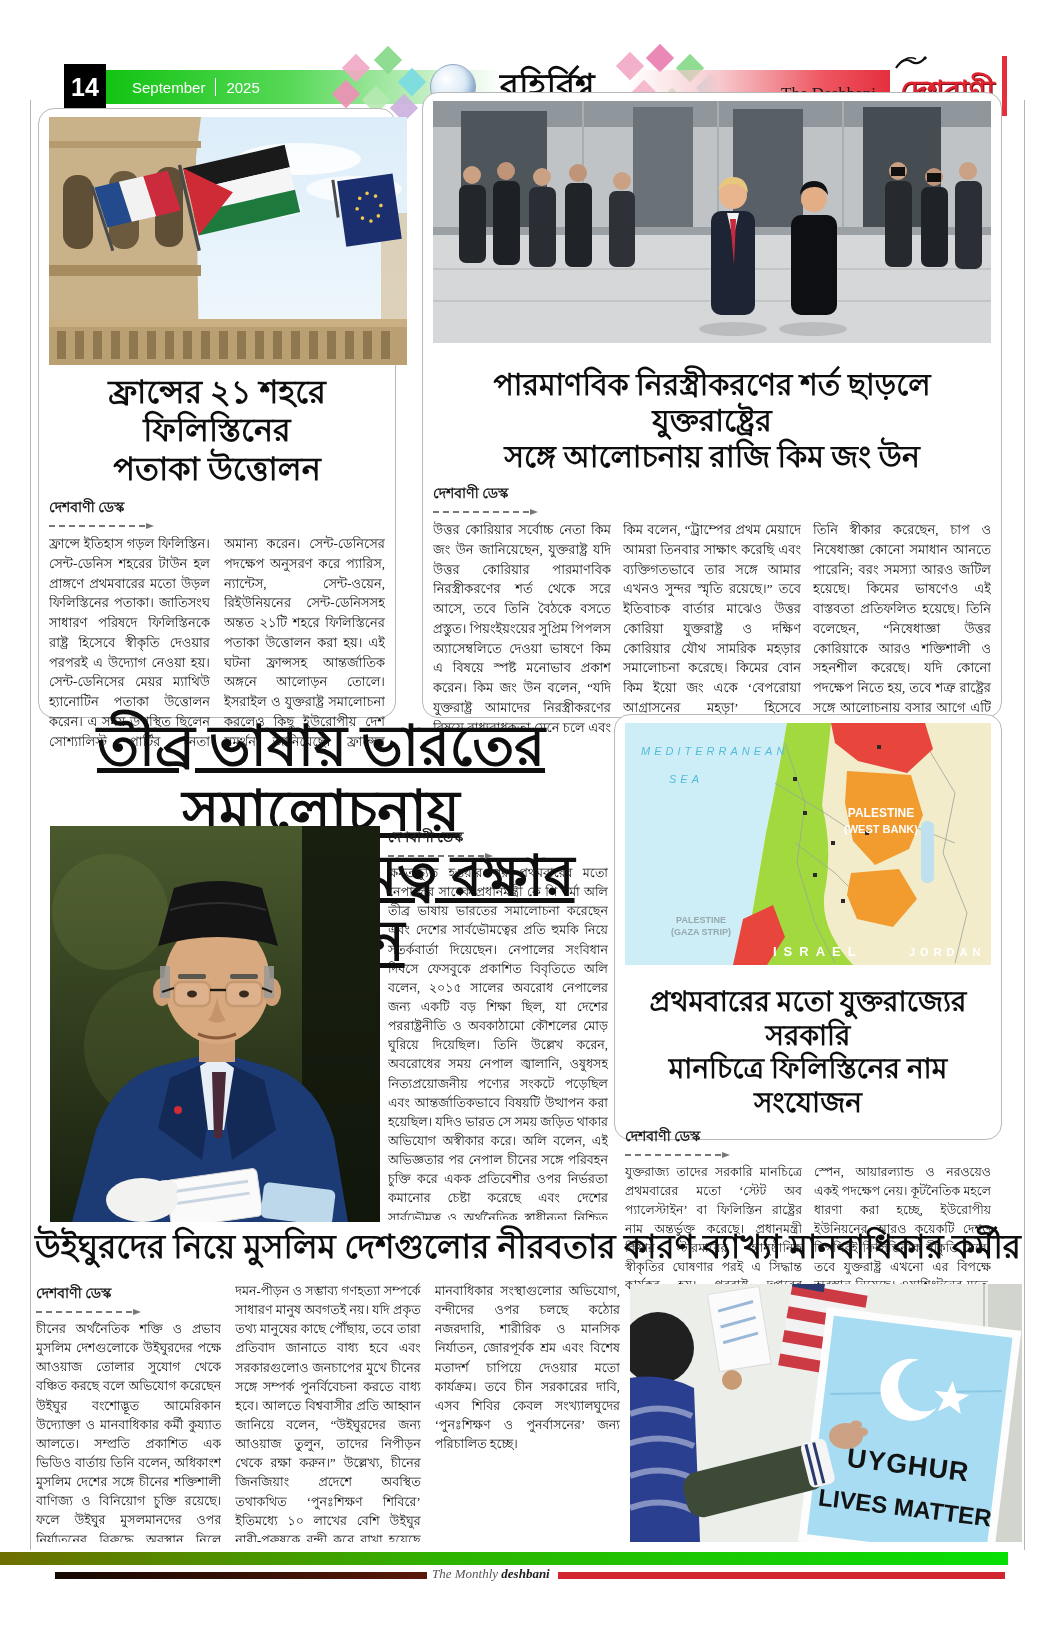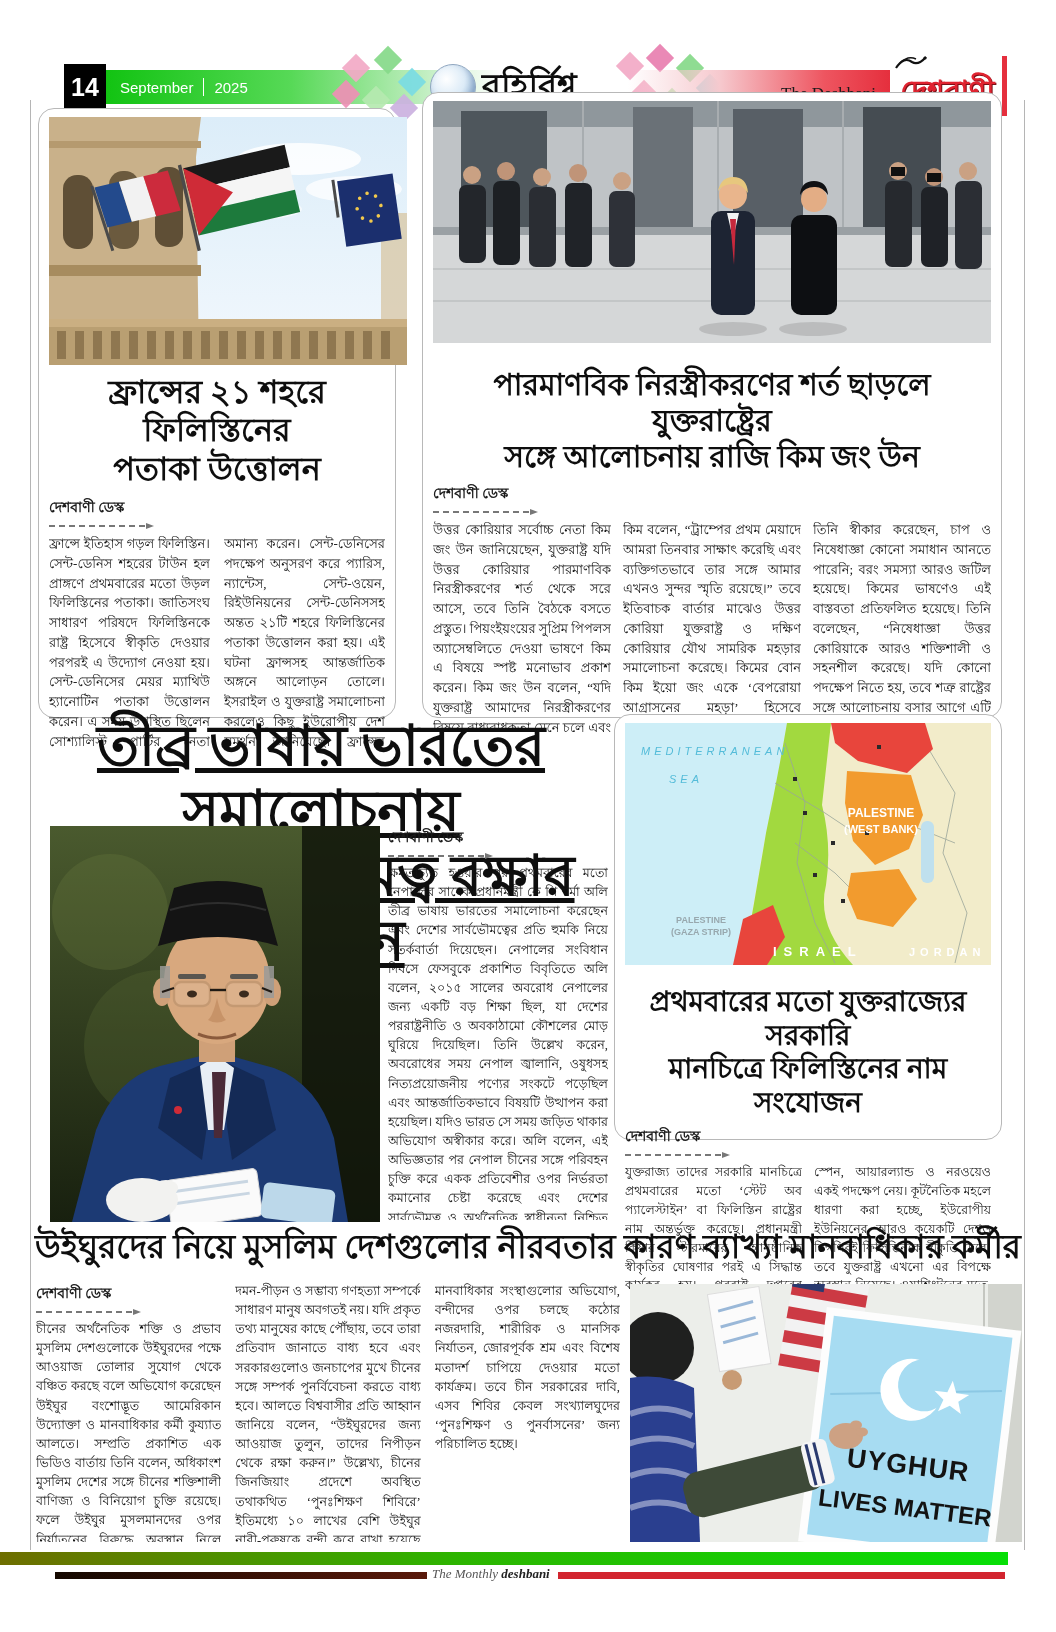--- a/index.html
+++ b/index.html
@@ -5,27 +5,27 @@
   html,body{margin:0;padding:0;background:#fff;}
   .page{position:relative;width:1056px;height:1632px;background:#fff;overflow:hidden;
         font-family:"Liberation Serif",serif;color:#111;}
   .abs{position:absolute;}
   .side-rule{position:absolute;top:100px;height:1450px;width:1px;background:#b5b5b5;}
   
   .pagenum{position:absolute;left:64px;top:64px;width:42px;height:46px;background:#000;color:#fff;
            display:flex;align-items:center;justify-content:center;font:bold 25px "Liberation Sans",sans-serif;}
   .greenbar{position:absolute;left:106px;top:70px;width:412px;height:34px;
             background:linear-gradient(90deg,#12c312 0%,#57d957 45%,#b9ecb9 75%,rgba(255,255,255,0) 96%);
-            display:flex;align-items:center;color:#fff;font:15px "Liberation Sans",sans-serif;padding-left:14px;box-sizing:border-box;}
+            display:flex;align-items:center;color:#fff;font:15px "Liberation Sans",sans-serif;padding-left:26px;box-sizing:border-box;}
   .datebar-sep{display:inline-block;width:1px;height:18px;background:#fff;margin:0 10px;}
   .dia{position:absolute;width:20px;height:20px;transform:rotate(45deg);opacity:.92;}
   .globe{position:absolute;left:430px;top:64px;width:44px;height:44px;border-radius:50%;
          background:radial-gradient(circle at 35% 32%,#ffffff 0%,#dcebf7 45%,#9fc0dd 80%,#7fa6cc 100%);
          border:1px solid #8fa6c0;box-shadow:inset -3px -4px 6px rgba(60,90,140,.35);}
-  .section-title{position:absolute;left:482px;top:60px;font-weight:bold;font-size:34px;color:#0d0d0d;}
+  .section-title{position:absolute;left:500px;top:60px;font-weight:bold;font-size:34px;color:#0d0d0d;}
   .redbar{position:absolute;left:628px;top:70px;width:262px;height:34px;
           background:linear-gradient(90deg,rgba(255,240,242,0) 0%,#f6c9ce 35%,#ee5560 75%,#e52f3d 100%);
           display:flex;align-items:flex-end;justify-content:flex-end;padding-right:14px;box-sizing:border-box;
           font:17px "Liberation Serif",serif;color:#1a1a1a;}
   .logo{position:absolute;left:892px;top:52px;width:108px;height:64px;}
   .logo-scribble{position:absolute;left:2px;top:2px;width:34px;height:18px;}
   .logo-text{position:absolute;left:8px;top:16px;font-weight:bold;font-size:29px;color:#e02330;
              text-shadow:1px 1px 0 #7a0f16;}
   .logo-tag{position:absolute;left:34px;top:50px;font:italic bold 9px "Liberation Sans",sans-serif;}
   .logo-tag .t1{color:#119a3c;} .logo-tag .t2{color:#e02330;}

